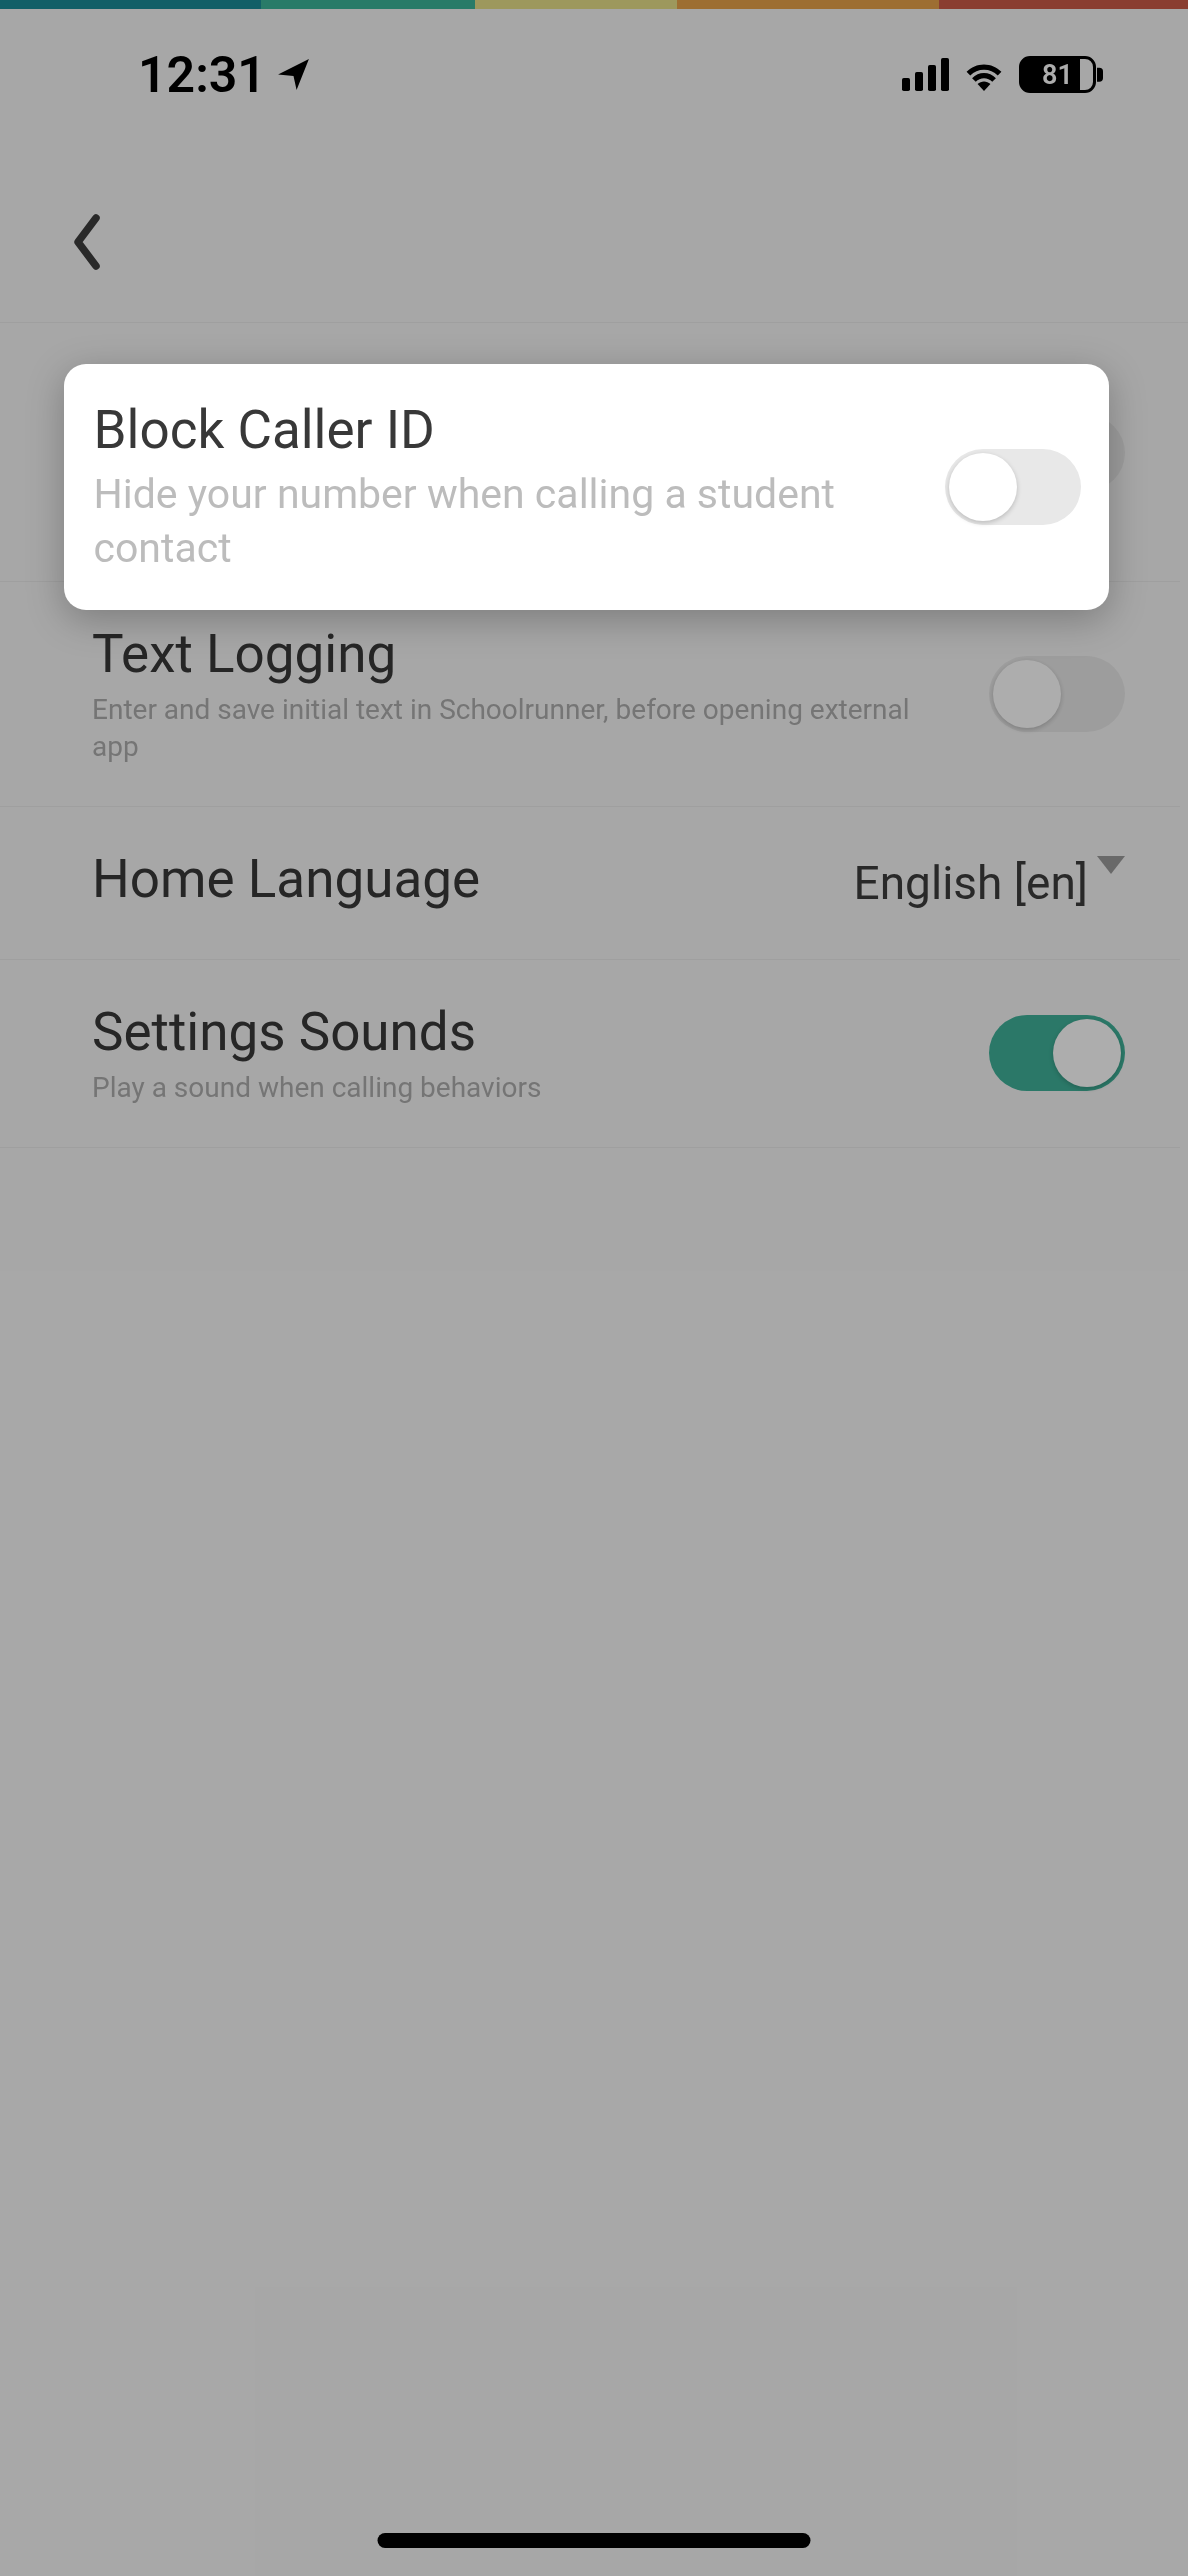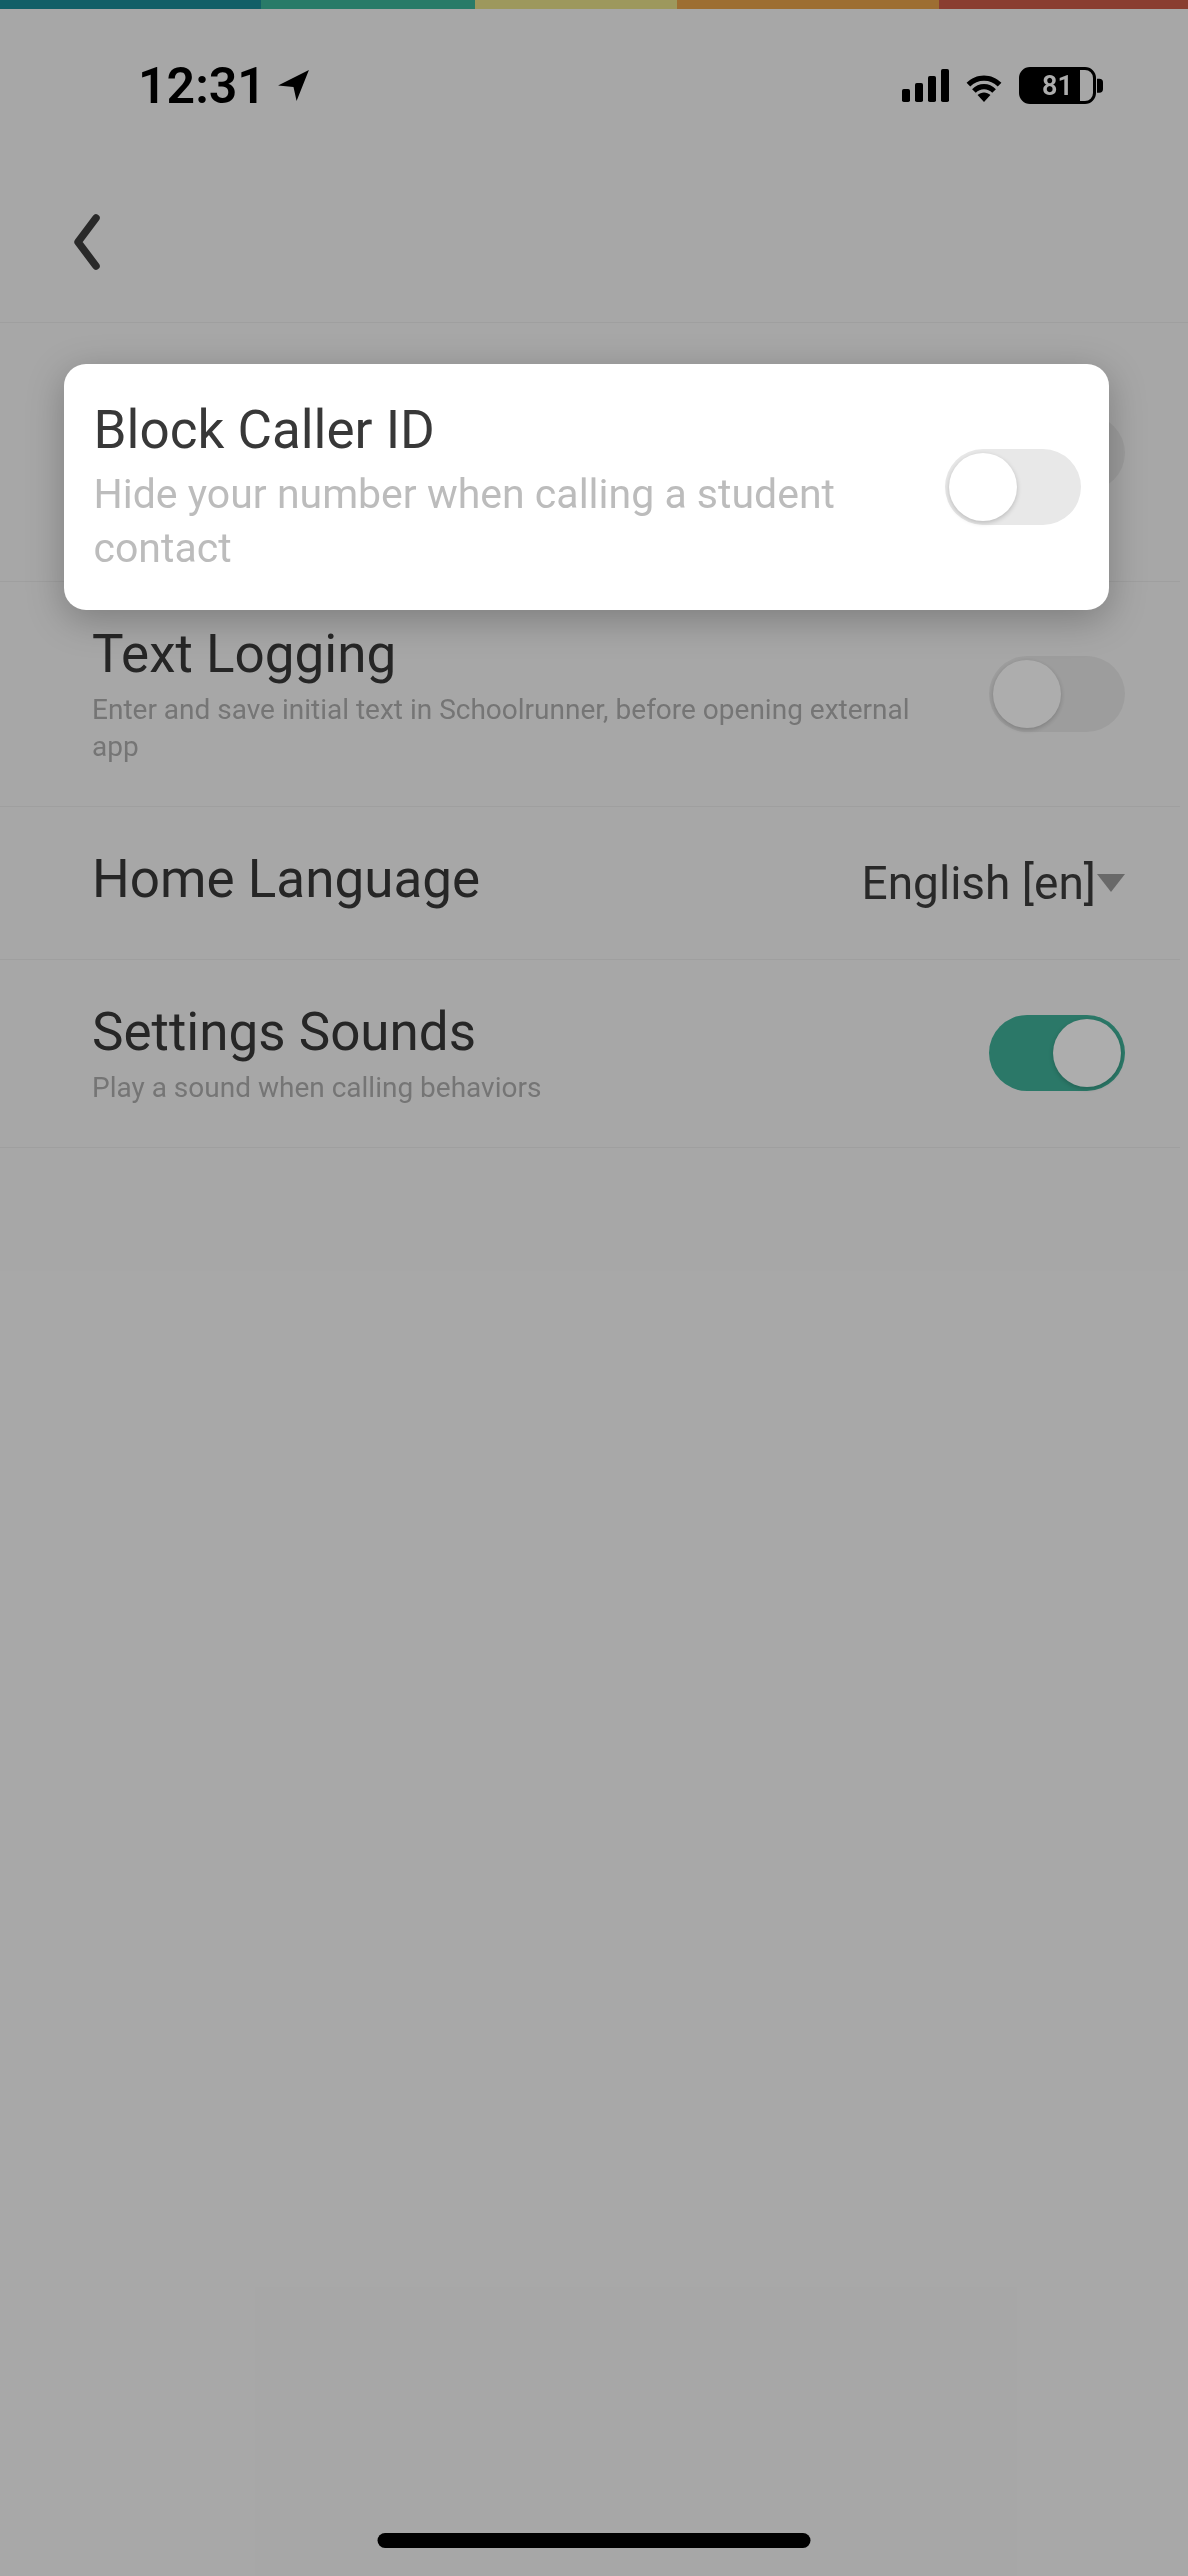--- a/index.html
+++ b/index.html
@@ -28,21 +28,21 @@
         #1a8c99 0%, #1a8c99 22%,
         #3cb59a 22%, #3cb59a 40%,
         #e7e18a 40%, #e7e18a 57%,
         #e8a24b 57%, #e8a24b 79%,
         #cc5a48 79%, #cc5a48 100%);
     }
 
     
     .status-bar {
       position: absolute;
-      top: 21px;
+      top: 10px;
       left: 0;
       right: 0;
       height: 129px;
       display: flex;
       align-items: center;
       justify-content: space-between;
       padding: 0 92px 0 138px;
     }
 
     .status-left {
@@ -218,22 +218,21 @@
       top: 3.7px;
       box-shadow: 0 1.8px 5.5px rgba(0,0,0,0.2);
     }
 
     .toggle.off .knob { left: 3.7px; }
     .toggle.on .knob { right: 3.7px; }
 
     
     .dropdown-value {
       display: flex;
-      align-items: center;
-      gap: 1px;
+      gap: 9px;
       flex-shrink: 0;
       cursor: pointer;
     }
 
     .dropdown-value span {
       font-size: 46px;
       color: #3d3d3d;
     }
 
     .chevron-down {

